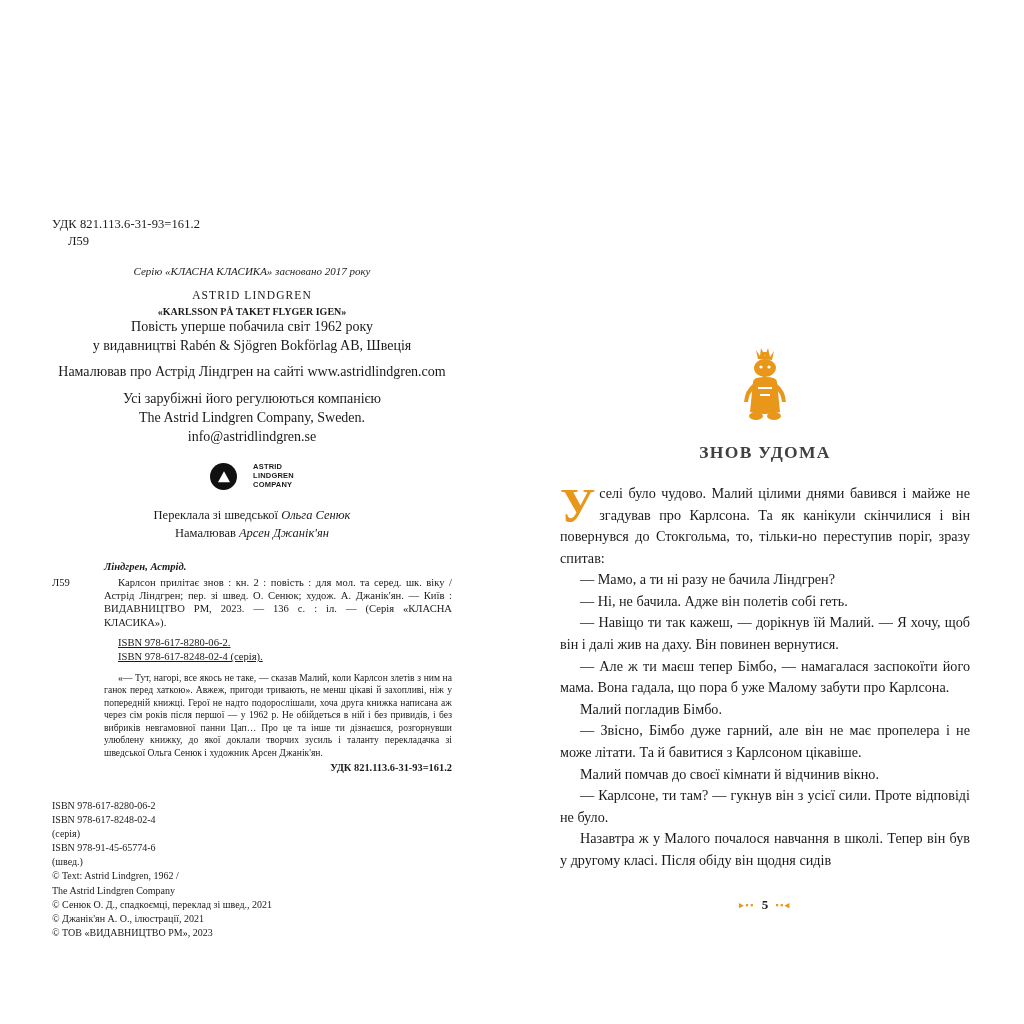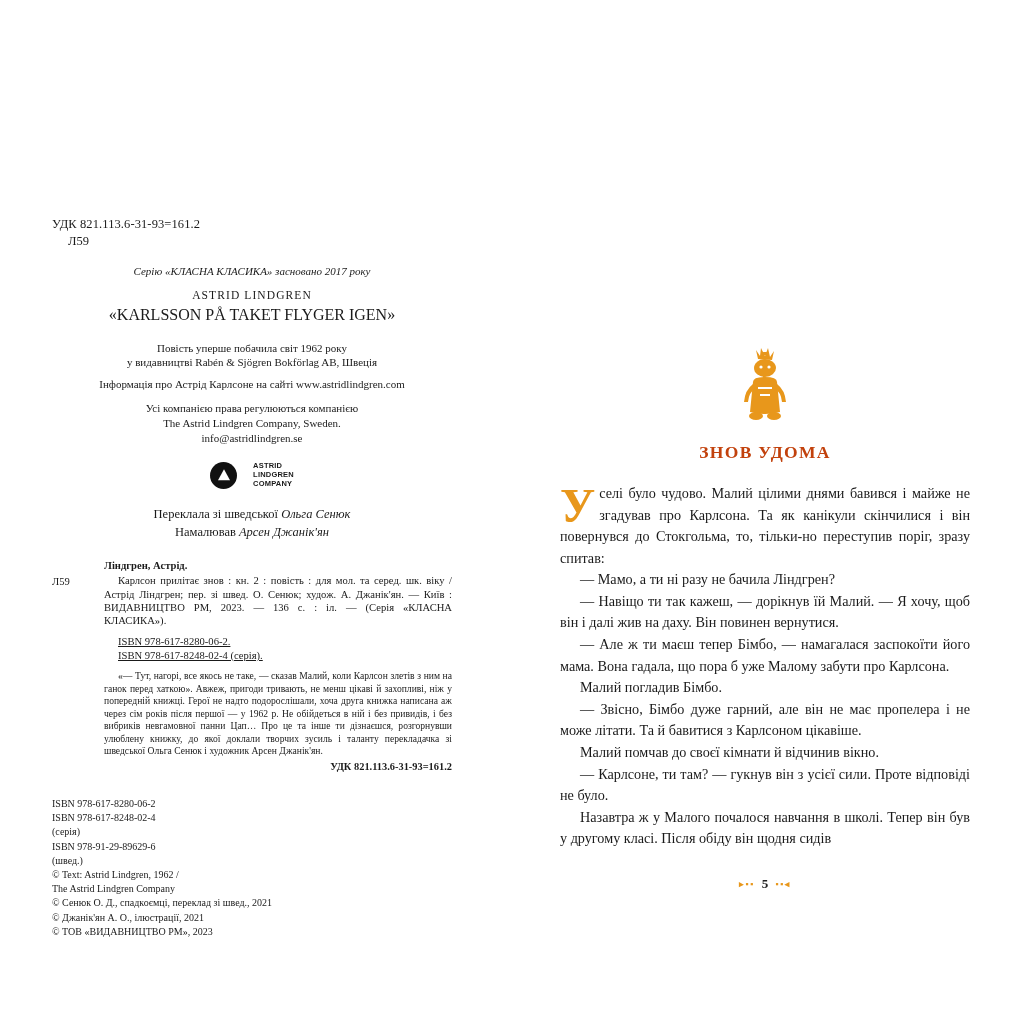--- a/index.html
+++ b/index.html
@@ -48,25 +48,26 @@
     font-style: italic;
     font-size: 11px;
     margin-bottom: 10px;
   }
   .author-orig {
     font-size: 11.5px;
     letter-spacing: 1.1px;
     margin-bottom: 2px;
   }
   .title-orig {
-    font-size: 16px;
-    margin-bottom: 15px;
+    font-size: 10px;
+    margin-bottom: 0;
+    font-weight: bold;
   }
   .small-center {
-    font-size: 11px;
+    font-size: 14px;
     line-height: 1.35;
   }
   .gap-s { margin-top: 7px; }
   .gap-m { margin-top: 9px; }
 
   .logo-wrap {
     margin-top: 16px;
     display: flex;
     justify-content: center;
     align-items: center;
@@ -109,20 +110,21 @@
   .catalog {
     margin-top: 18px;
     position: relative;
     font-size: 10.6px;
     line-height: 1.26;
     text-align: justify;
   }
   .catalog .cat-head {
     font-weight: bold;
     margin-left: 52px;
+    font-style: italic;
   }
   .cat-sigla {
     position: absolute;
     left: 0;
     top: 16px;
     font-size: 10.6px;
   }
   .cat-body {
     margin-left: 52px;
     margin-top: 2px;
@@ -165,21 +167,21 @@
     width: 410px;
   }
   .vignette {
     display: block;
     margin: 0 auto 14px auto;
     width: 58px;
     height: 82px;
   }
   .chapter-title {
     text-align: center;
-    color: #c2410c;
+    color: #404040;
     font-family: "Liberation Serif", serif;
     font-weight: bold;
     font-size: 17.5px;
     letter-spacing: 1.3px;
     margin-bottom: 20px;
   }
   .body-text {
     font-size: 14.2px;
     line-height: 1.52;
     text-align: justify;
@@ -221,22 +223,22 @@
 
     <div class="udk-top">УДК 821.113.6-31-93=161.2</div>
     <div class="udk-code">Л59</div>
 
     <div class="center-block">
       <div class="series-line">Серію «КЛАСНА КЛАСИКА» засновано 2017 року</div>
       <div class="author-orig">ASTRID  LINDGREN</div>
       <div class="title-orig">«KARLSSON PÅ TAKET FLYGER IGEN»</div>
       <div class="small-center">Повість уперше побачила світ 1962 року</div>
       <div class="small-center">у видавництві Rabén &amp; Sjögren Bokförlag AB, Швеція</div>
-      <div class="small-center gap-s">Інформація про Астрід Карлсоне на сайті www.astridlindgren.com</div>
-      <div class="small-center gap-m">Усі компанією права регулюються компанією</div>
+      <div class="small-center gap-s">Намалював про Астрід Ліндгрен на сайті www.astridlindgren.com</div>
+      <div class="small-center gap-m">Усі зарубіжні його регулюються компанією</div>
       <div class="small-center">The Astrid Lindgren Company, Sweden.</div>
       <div class="small-center">info@astridlindgren.se</div>
 
       <div class="logo-wrap">
         <div class="logo-mark"></div>
         <div class="logo-text">
           <div>ASTRID</div>
           <div>LINDGREN</div>
           <div>COMPANY</div>
         </div>
@@ -265,21 +267,21 @@
       <div class="annotation">
         <span>«— Тут, нагорі, все якось не таке, — сказав Малий, коли Карлсон злетів з ним на ганок перед хаткою». Авжеж, пригоди тривають, не менш цікаві й захопливі, ніж у попередній книжці. Герої не надто подорослішали, хоча друга книжка написана аж через сім років після першої — у 1962 р. Не обійдеться в ній і без привидів, і без вибриків невгамовної панни Цап… Про це та інше ти дізнаєшся, розгорнувши улюблену книжку, до якої доклали творчих зусиль і таланту перекладачка зі шведської Ольга Сенюк і художник Арсен Джанік'ян.</span>
         <span class="udk-end">УДК 821.113.6-31-93=161.2</span>
       </div>
     </div>
 
     <div class="footer-row">
       <div class="footer-isbn">
         <div>ISBN 978-617-8280-06-2</div>
         <div>ISBN 978-617-8248-02-4 (серія)</div>
-        <div>ISBN 978-91-29-89629-6 (швед.)</div>
+        <div>ISBN 978-91-45-65774-6 (швед.)</div>
       </div>
       <div class="footer-copy">
         <div>© Text: Astrid Lindgren, 1962 /</div>
         <div>The Astrid Lindgren Company</div>
         <div>© Сенюк О. Д., спадкоємці, переклад зі швед., 2021</div>
         <div>© Джанік'ян А. О., ілюстрації, 2021</div>
         <div>© ТОВ «ВИДАВНИЦТВО РМ», 2023</div>
       </div>
     </div>
   </div>
@@ -309,20 +311,21 @@
         <path d="M22 41 h14 v2 h-14 z"></path>
         <path d="M24 48 h10 v2 h-10 z"></path>
       </g>
     </svg>
 
     <div class="chapter-title">ЗНОВ УДОМА</div>
 
     <div class="body-text">
       <p class="first"><span class="dropcap">У</span><span>селі було чудово. Малий цілими днями бавився і майже не згадував про Карлсона. Та як канікули скінчилися і він повернувся до Стокгольма, то, тільки-но переступив поріг, зразу спитав:</span></p>
       <p>— Мамо, а ти ні разу не бачила Ліндгрен?</p>
+      <p>— Ні, не бачила. Адже він полетів собі геть.</p>
       <p>— Навіщо ти так кажеш, — дорікнув їй Малий. — Я хочу, щоб він і далі жив на даху. Він повинен вернутися.</p>
       <p>— Але ж ти маєш тепер Бімбо, — намагалася заспокоїти його мама. Вона гадала, що пора б уже Малому забути про Карлсона.</p>
       <p>Малий погладив Бімбо.</p>
       <p>— Звісно, Бімбо дуже гарний, але він не має пропелера і не може літати. Та й бавитися з Карлсоном цікавіше.</p>
       <p>Малий помчав до своєї кімнати й відчинив вікно.</p>
       <p>— Карлсоне, ти там? — гукнув він з усієї сили. Проте відповіді не було.</p>
       <p>Назавтра ж у Малого почалося навчання в школі. Тепер він був у другому класі. Після обіду він щодня сидів</p>
     </div>
 
     <div class="page-num-row">

